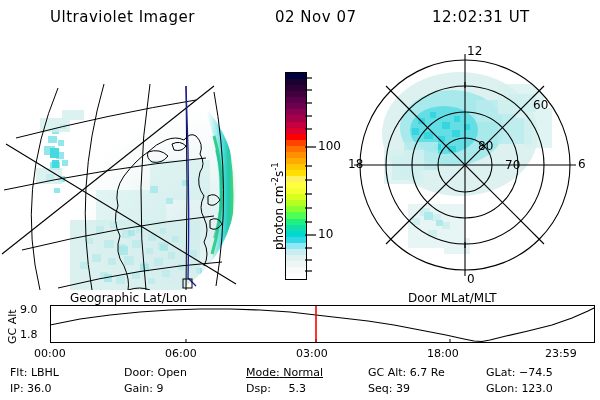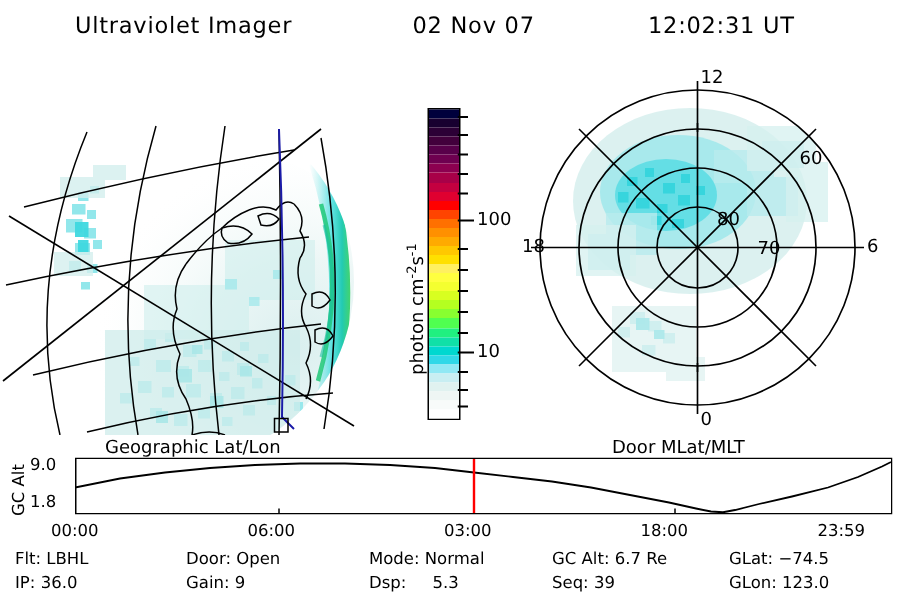--- a/index.html
+++ b/index.html
@@ -364,21 +364,21 @@
 
 <div class="abs stat" style="left:124px;top:366px;">
   <span>Door:</span>
   <span>Open</span>
 </div>
 <div class="abs stat" style="left:124px;top:382px;">
   <span>Gain:</span>
   <span>9</span>
 </div>
 
-<div class="abs stat" style="left:246px;top:366px;">
+<div class="abs stat" style="left:246px;top:366px;text-decoration:underline;">
   <span>Mode:</span>
   <span>Normal</span>
 </div>
 <div class="abs stat" style="left:246px;top:382px;">
   <span>Dsp:</span>
   <span style="display:inline-block;width:14px;"></span><span>5.3</span>
 </div>
 
 <div class="abs stat" style="left:368px;top:366px;">
   <span>GC Alt:</span>

